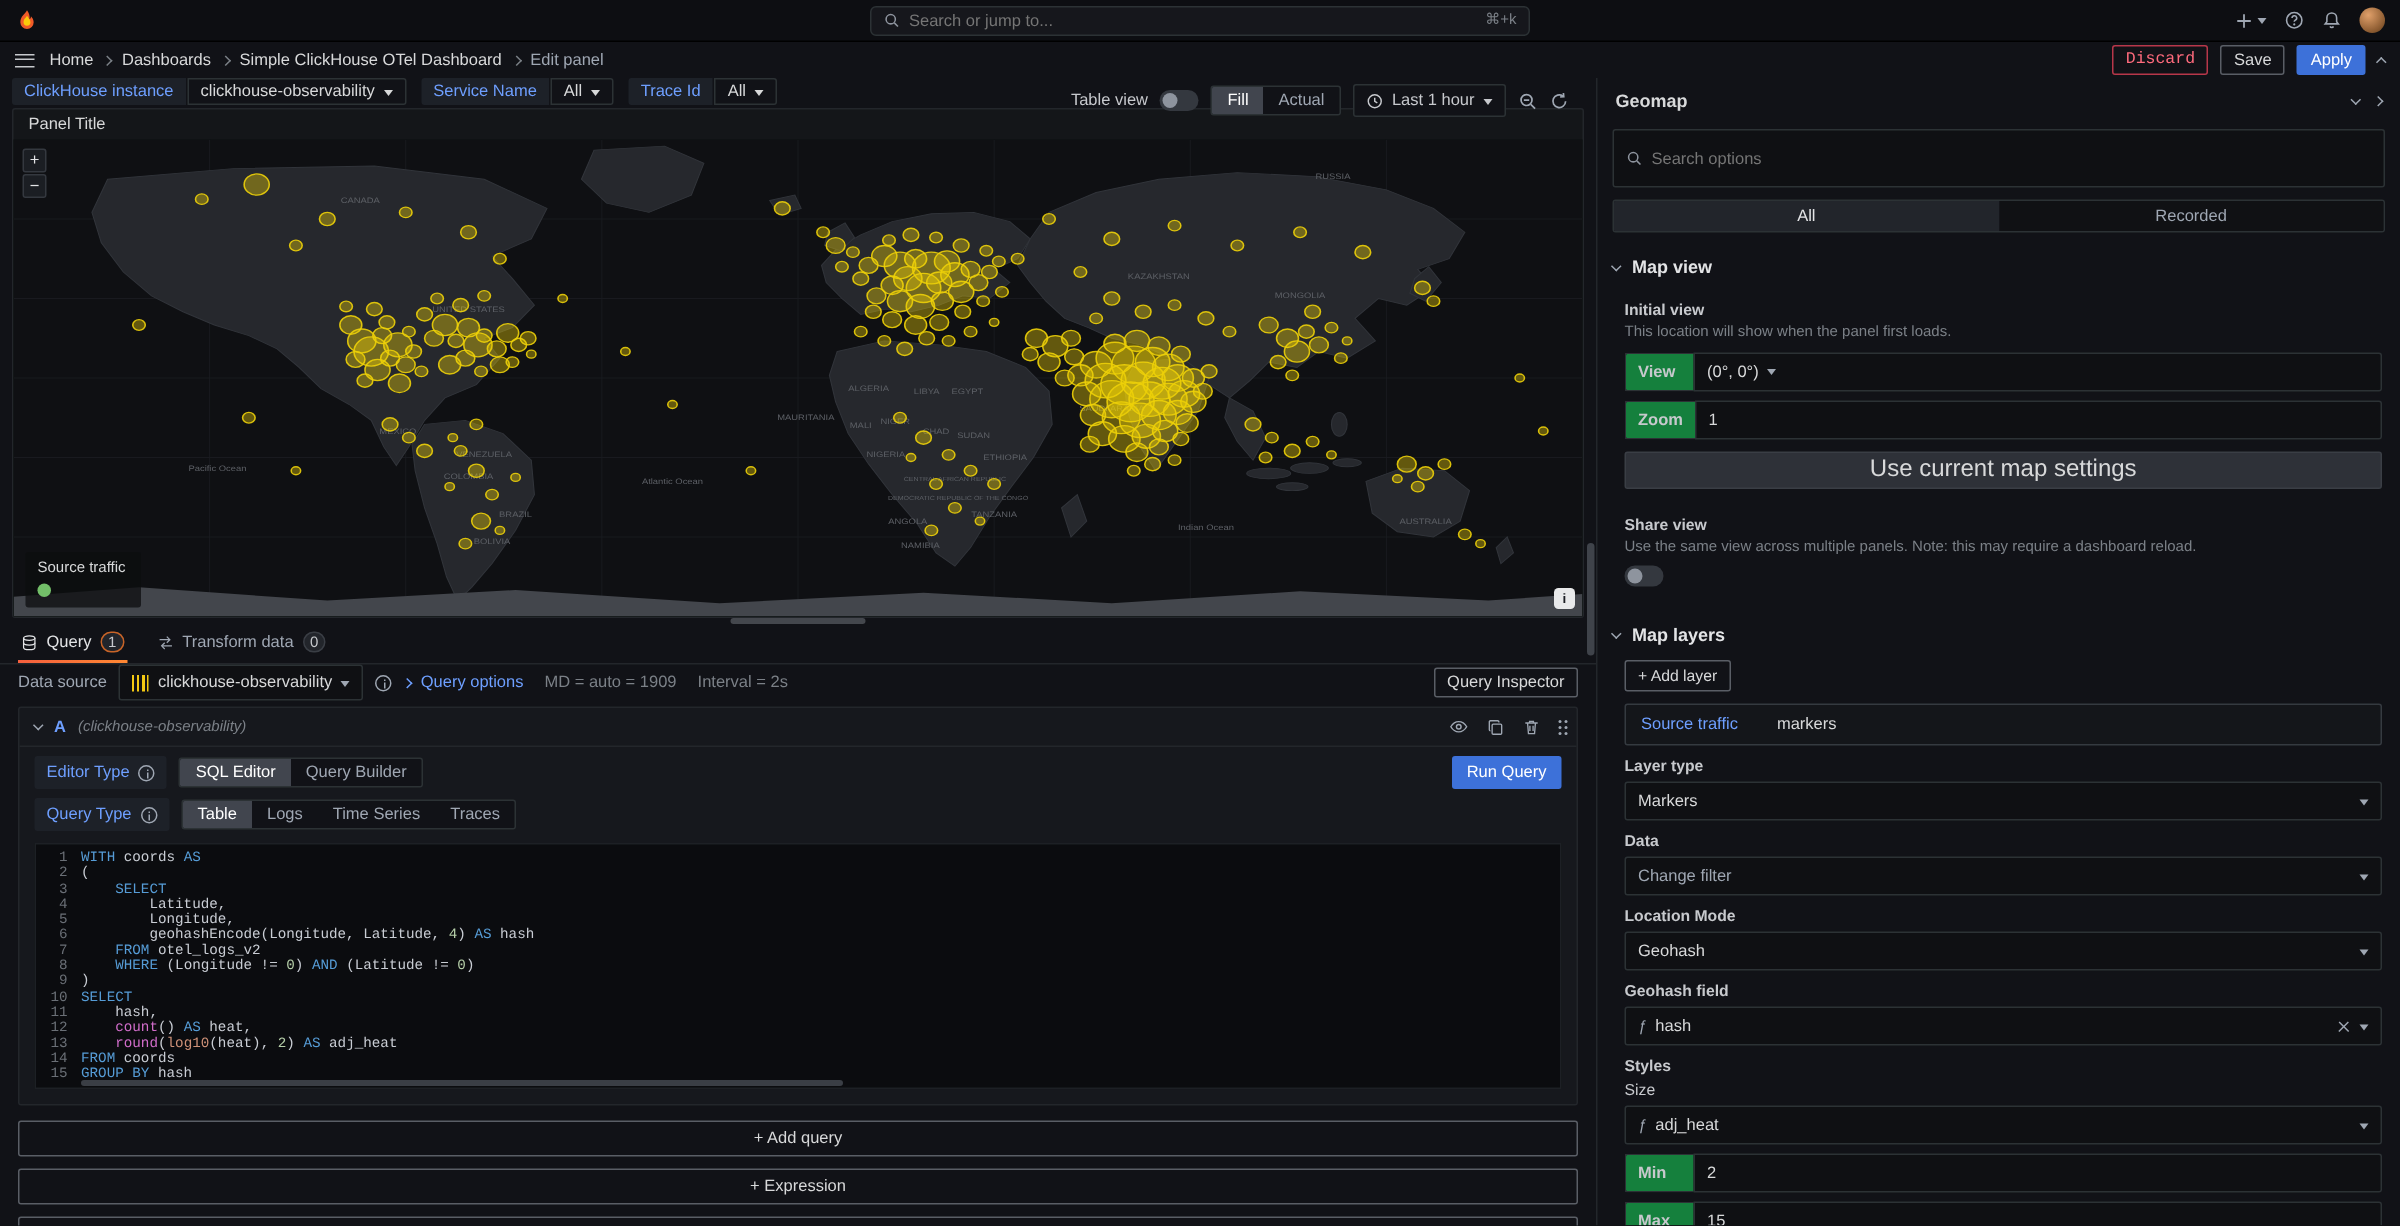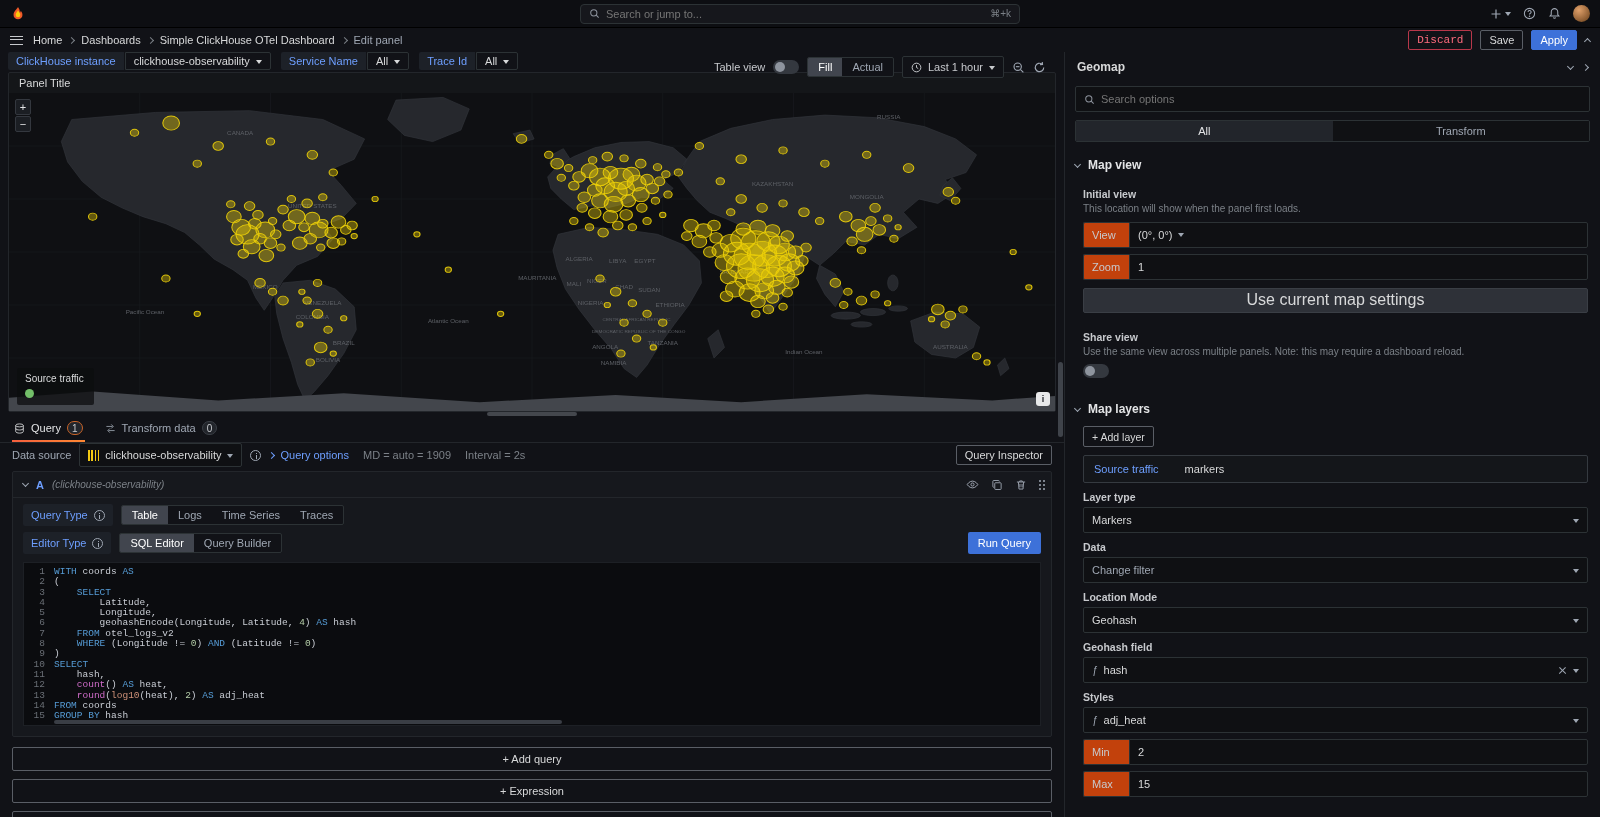--- a/index.html
+++ b/index.html
@@ -111,32 +111,32 @@
   .sql-hscroll { position:absolute; bottom:1px; left:30px; width:50%; height:4px; background:#3a3e45; border-radius:2px; }
 
   .qfooter { display:flex; gap:8px; padding:10px 12px;flex-direction:column; }
   .outline-btn { background:transparent; border:1px solid #5a5e66; color:#d8d9da; border-radius:2px; height:24px; padding:0 10px; font-size:11px; cursor:pointer; font-family:inherit; }
 
   
   .options { width:536px; border-left:1px solid #23262b; background:#111217; display:flex; flex-direction:column; overflow:hidden; }
   .opt-head { height:30px; display:flex; align-items:center; padding:0 12px; gap:10px; }
   .opt-head .title { font-weight:bold; font-size:12px; }
   .opt-head .spacer { flex:1; }
-  .opt-search { margin:4px 10px 8px 10px; height:26px; background:#0f1013; border:1px solid #2c3235; border-radius:2px; display:flex; align-items:center; gap:6px; padding:0 8px; color:#8e949e; }
+  .opt-search { margin:4px 10px 8px 10px; height:39px; background:#0f1013; border:1px solid #2c3235; border-radius:2px; display:flex; align-items:center; gap:6px; padding:0 8px; color:#8e949e; }
   .opt-search input { flex:1; background:transparent; border:0; outline:0; color:#9fa7b3; font-size:11px; font-family:inherit; }
   .opt-tabs { display:flex; margin:0 10px 4px 10px; border:1px solid #2c3235; border-radius:2px; overflow:hidden; }
   .opt-tab { flex:1; text-align:center; padding:4px 0; background:#101114; color:#9fa7b3; border:0; font-size:11px; cursor:pointer; font-family:inherit; }
   .opt-tab.active { background:#22252b; color:#e3e4e6; }
   .opt-body { flex:1; overflow:hidden; padding-bottom:10px; }
   .section-head { display:flex; align-items:center; gap:8px; padding:12px 10px 8px 10px; font-weight:bold; font-size:12px; color:#e3e4e6; cursor:pointer; }
   .opt-content { padding:0 12px 0 18px; }
   .f-label { font-size:10.5px; color:#c7c9cd; margin:8px 0 4px 0; font-weight:bold; }
   .f-desc { font-size:10px; color:#7b8087; margin:-2px 0 6px 0; line-height:1.35; }
   .irow { display:flex; margin-bottom:6px; }
-  .ilabel { background:#c2410c; border:1px solid #2c3235; border-right:0; min-width:46px; display:flex; align-items:center; padding:0 8px; border-radius:2px 0 0 2px; color:#c7c9cd; height:26px; }
+  .ilabel { background:#15803d; border:1px solid #2c3235; border-right:0; min-width:46px; display:flex; align-items:center; padding:0 8px; border-radius:2px 0 0 2px; color:#c7c9cd; height:26px;font-weight:bold; }
   .ifield { flex:1; background:#0f1013; border:1px solid #2c3235; border-radius:0 2px 2px 0; display:flex; align-items:center; gap:6px; padding:0 8px; height:26px; color:#d8d9da; cursor:pointer; }
   .select { display:flex; align-items:center; gap:6px; background:#0f1013; border:1px solid #2c3235; border-radius:2px; height:26px; padding:0 8px; color:#d8d9da; cursor:pointer; }
   .select .grow { flex:1; }
   .select .dim { color:#9fa7b3; }
   .wide-btn { width:100%; height:25px; background:#2e3138; border:1px solid #3a3e45; border-radius:2px; color:#d8d9da; font-size:16px; cursor:pointer; margin:2px 0 10px 0; font-family:inherit; }
   .small-btn { background:transparent; border:1px solid #5a5e66; color:#d8d9da; border-radius:2px; height:21px; padding:0 8px; font-size:10.5px; cursor:pointer; margin:2px 0 8px 0; font-family:inherit; }
   .layer-row { display:flex; align-items:center; gap:26px; border:1px solid #353a40; border-radius:2px; height:28px; padding:0 10px; margin-bottom:8px; background:#14161a; cursor:pointer; }
   .layer-name { color:#6e9fff; }
   .x-icon { position:relative; width:9px; height:9px; display:inline-block; cursor:pointer; color:#9fa7b3; }
   .x-icon::before,.x-icon::after { content:""; position:absolute; left:0; top:4px; width:9px; height:1.3px; background:currentColor; }
@@ -635,41 +635,41 @@
                 <svg class="ic" width="12" height="12" viewBox="0 0 16 16">
                   <path d="M2.5 4h11M6.3 4V2.6h3.4V4M4.5 4l.8 9.4h5.4L11.5 4M6.6 6.5v4.5M9.4 6.5v4.5" fill="none" stroke="currentColor" stroke-width="1.2"></path>
                 </svg>
               </span>
             <span class="grip"></span>
           </div>
         </div>
 
         <div class="qtoolrow">
           <span class="chip-label">
+            <span>Editor Type</span>
+            <span class="info-icon"></span>
+          </span>
+          <div class="seg">
+              <button class="seg-btn active">SQL Editor</button>
+              <button class="seg-btn">Query Builder</button>
+            </div>
+          <button class="run-btn">Run Query</button>
+        </div>
+
+        <div class="qtoolrow">
+          <span class="chip-label">
             <span>Query Type</span>
             <span class="info-icon"></span>
           </span>
           <div class="seg">
               <button class="seg-btn active">Table</button>
               <button class="seg-btn">Logs</button>
               <button class="seg-btn">Time Series</button>
               <button class="seg-btn">Traces</button>
             </div>
-        </div>
-
-        <div class="qtoolrow">
-          <span class="chip-label">
-            <span>Editor Type</span>
-            <span class="info-icon"></span>
-          </span>
-          <div class="seg">
-              <button class="seg-btn active">SQL Editor</button>
-              <button class="seg-btn">Query Builder</button>
-            </div>
-          <button class="run-btn">Run Query</button>
         </div>
 
         <div class="sql">
           <div class="sql-gutter">
               <div class="ln">1</div>
               <div class="ln">2</div>
               <div class="ln">3</div>
               <div class="ln">4</div>
               <div class="ln">5</div>
               <div class="ln">6</div>
@@ -710,21 +710,21 @@
         <span>
             <svg class="ic" width="11" height="11" viewBox="0 0 16 16">
               <circle cx="7" cy="7" r="4.5" fill="none" stroke="currentColor" stroke-width="1.5"></circle>
               <line x1="10.5" y1="10.5" x2="14" y2="14" stroke="currentColor" stroke-width="1.5"></line>
             </svg>
           </span>
         <input placeholder="Search options" style="">
       </div>
       <div class="opt-tabs">
           <button class="opt-tab active">All</button>
-          <button class="opt-tab">Transform</button>
+          <button class="opt-tab">Recorded</button>
         </div>
 
       <div class="opt-body">
 
         <div class="section-head">
           <span class="chev down" style="color:#9fa7b3"></span>
           <span>Map view</span>
         </div>
         <div class="opt-content">
           <div class="f-label">Initial view</div>
@@ -779,20 +779,21 @@
 
           <div class="f-label">Geohash field</div>
           <div class="select">
             <span class="field-fn">ƒ</span>
             <span class="grow">hash</span>
             <span class="x-icon"></span>
             <span class="caret" style="color:#9fa7b3"></span>
           </div>
 
           <div class="f-label">Styles</div>
+          <div class="f-label" style="font-weight:normal; margin-top:2px">Size</div>
           <div class="select">
             <span class="field-fn">ƒ</span>
             <span class="grow">adj_heat</span>
             <span class="caret" style="color:#9fa7b3"></span>
           </div>
 
           <div class="irow" style="margin-top:6px">
             <div class="ilabel">Min</div>
             <div class="ifield">
                 <span class="grow">2</span>

